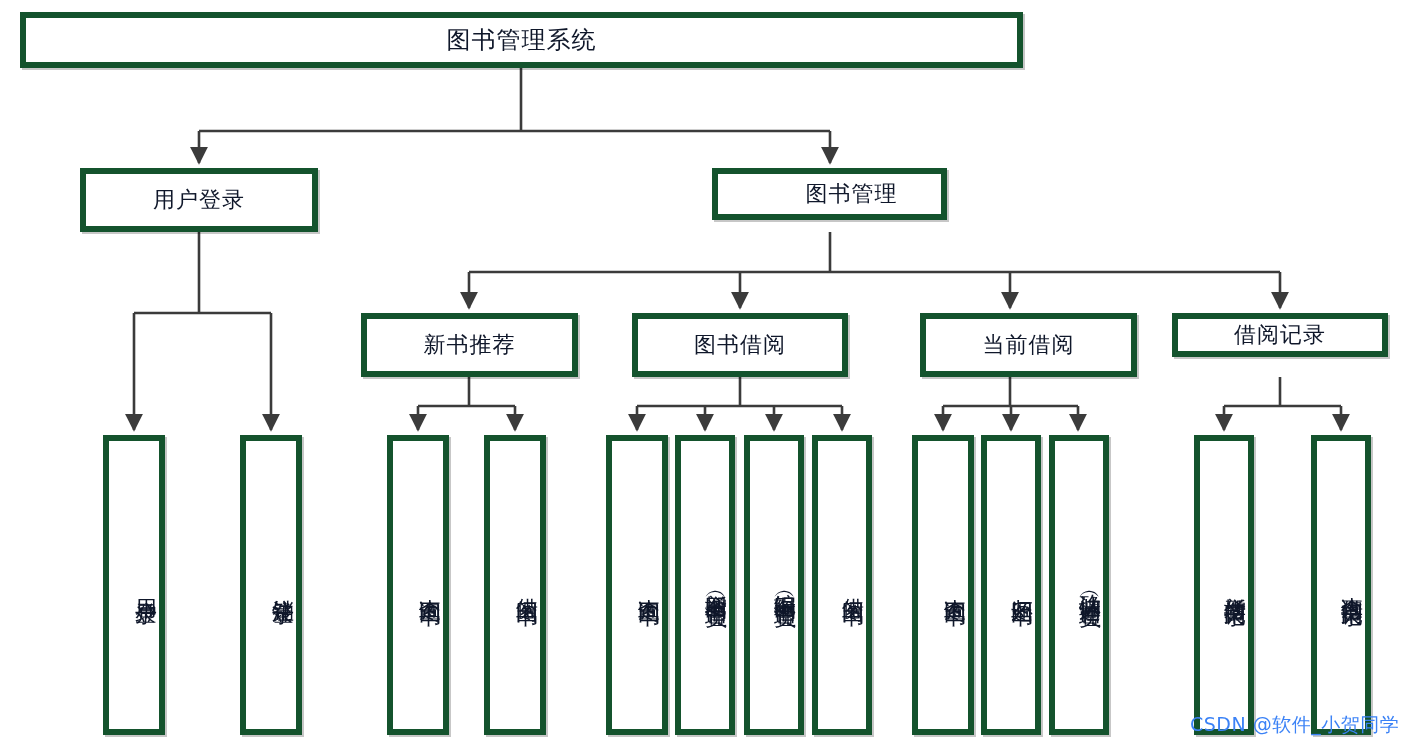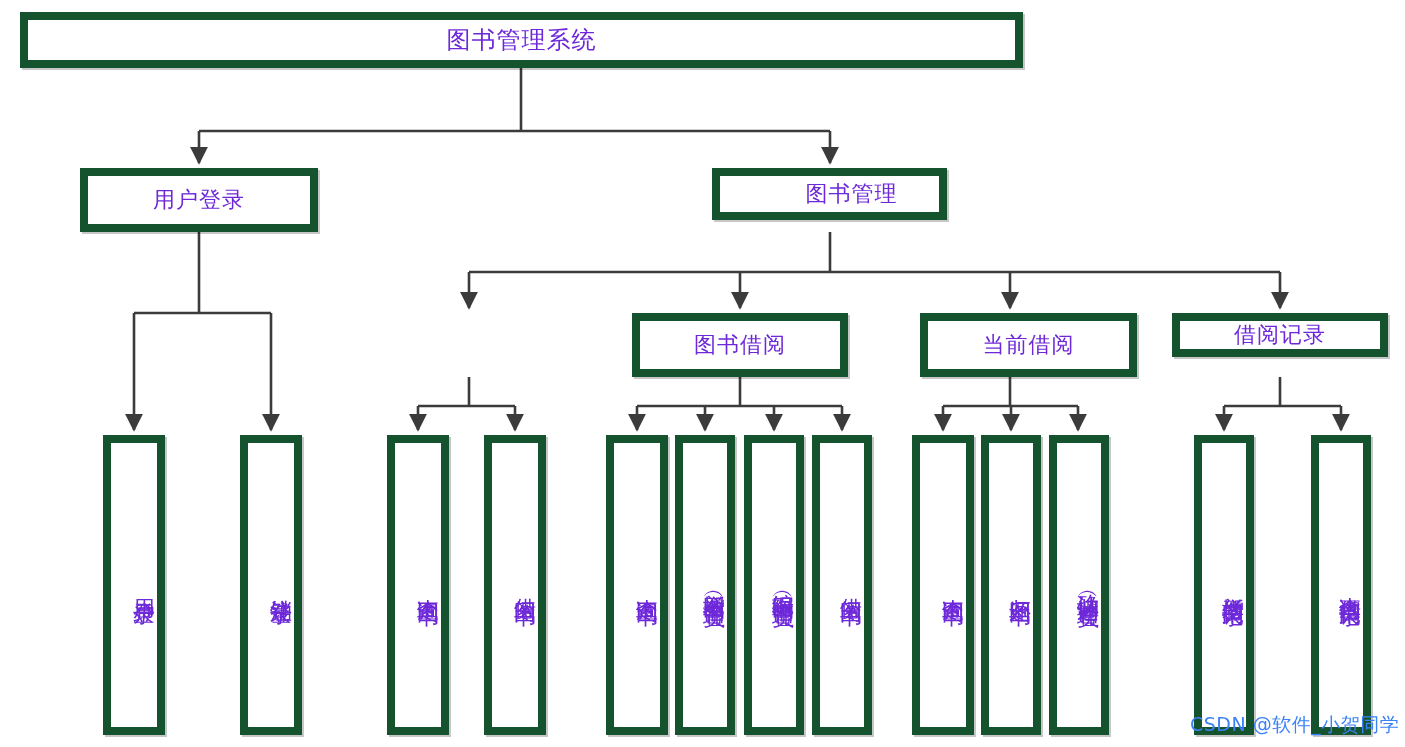--- a/index.html
+++ b/index.html
@@ -23,26 +23,26 @@
     left: 0;
     top: 0;
     width: 1405px;
     height: 747px;
     pointer-events: none;
   }
   .node {
     position: absolute;
     box-sizing: border-box;
     background: #ffffff;
-    border: 8px solid #14532d;
+    border: 6px solid #14532d;
     box-shadow: 2px 2px 0 rgba(0,0,0,0.22);
     display: flex;
     align-items: center;
     justify-content: center;
-    color: #6d28d9;
+    color: #0f172a;
     text-align: center;
   }
   .node.horiz {
     font-size: 22px;
     line-height: 1.2;
     letter-spacing: 1px;
   }
   .node.vert {
     writing-mode: vertical-rl;
     text-orientation: upright;
@@ -131,20 +131,23 @@
     <span class="nlabel">图书管理系统</span>
   </div>
 
   <div class="node horiz" style="left:80px; top:168px; width:238px; height:64px;">
     <span class="nlabel">用户登录</span>
   </div>
   <div class="node horiz" style="left:712px; top:168px; width:235px; height:52px;padding-left:44px;">
     <span class="nlabel">图书管理</span>
   </div>
 
+  <div class="node horiz" style="left:361px; top:313px; width:217px; height:64px;">
+    <span class="nlabel">新书推荐</span>
+  </div>
   <div class="node horiz" style="left:632px; top:313px; width:216px; height:64px;">
     <span class="nlabel">图书借阅</span>
   </div>
   <div class="node horiz" style="left:901px; top:313px; width:217px; height:64px;margin-left:19px;">
     <span class="nlabel">当前借阅</span>
   </div>
   <div class="node horiz" style="left:1172px; top:313px; width:216px; height:44px;">
     <span class="nlabel">借阅记录</span>
   </div>
 

